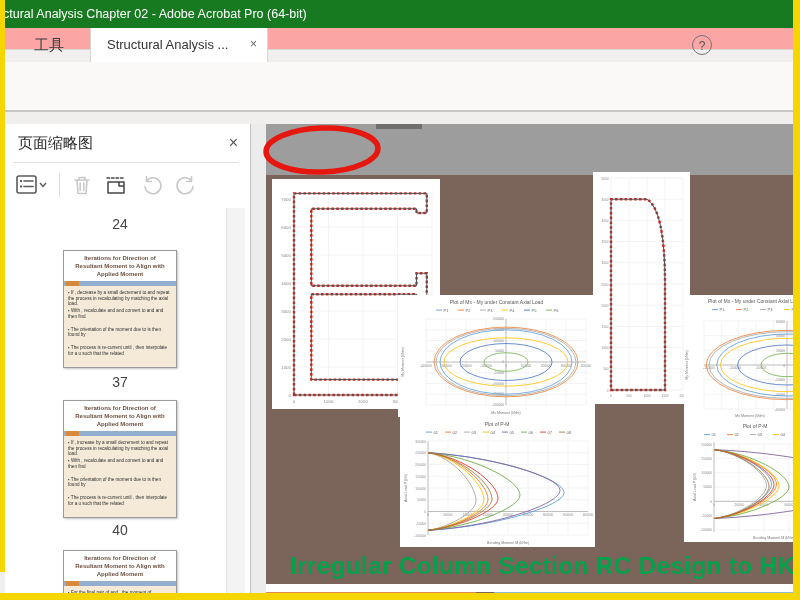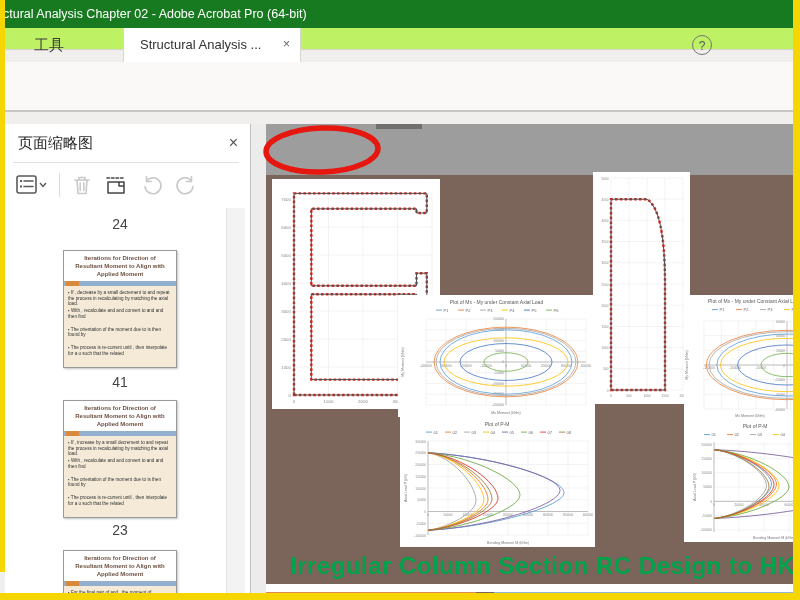--- a/index.html
+++ b/index.html
@@ -9,27 +9,27 @@
   .edge{position:absolute;background:#f6d600;z-index:40;}
   .e-left{left:0;top:28;width:5px;height:572px;}
   .e-right{right:0;top:0;width:7px;height:600px;}
   .e-bottom{left:0;bottom:0;width:800px;height:7px;}
   
   .titlebar{position:absolute;left:0;top:0;width:793px;height:28px;background:#187a20;
     color:#fff;font-size:12.5px;line-height:28px;padding-left:3px;box-sizing:border-box;white-space:nowrap;}
   .cnwm{position:absolute;left:12px;top:3px;font-size:24px;font-weight:bold;
     color:rgba(125,125,125,.8);z-index:20;letter-spacing:2px;}
   
-  .tabrow{position:absolute;left:5px;top:28px;width:788px;height:22px;background:#bef264;
+  .tabrow{position:absolute;left:5px;top:28px;width:788px;height:22px;background:#fca5a5;
     border-bottom:1px solid #d8d5d2;box-sizing:border-box;}
   .tab-tools{position:absolute;left:5px;top:0;width:78px;height:33px;text-align:center;
     line-height:33px;font-size:15px;color:#3c3c3c;cursor:pointer;}
   .tab-doc{position:absolute;left:85px;top:0;width:178px;height:34px;background:#fff;
     border-left:1px solid #d8d5d2;border-right:1px solid #d8d5d2;box-sizing:border-box;
-    font-size:13px;color:#333;line-height:33px;padding-left:16px;margin-left:33px;}
+    font-size:13px;color:#333;line-height:33px;padding-left:16px;}
   .tclose{position:absolute;right:10px;top:0;font-size:12px;color:#666;cursor:pointer;}
   .help{position:absolute;left:687px;top:7px;width:20px;height:20px;border:1.5px solid #757575;
     border-radius:50%;text-align:center;line-height:20px;font-size:12px;color:#555;box-sizing:border-box;}
   
   .toolbar{position:absolute;left:5px;top:62px;width:788px;height:50px;background:#faf9f8;
     border-bottom:2px solid #c9c5c2;box-sizing:border-box;}
   .tbi{position:absolute;top:74px;width:26px;height:26px;}
   .tbi svg{display:block;}
   .pagebox{position:absolute;left:270px;top:71px;width:32px;height:30px;background:#fff;
     border:1px solid #9b9b9b;box-sizing:border-box;font-size:13px;color:#333;line-height:28px;padding-left:5px;}
@@ -246,35 +246,35 @@
         <div class="s-bar">
             <span class="s-chip"></span>
           </div>
         <div class="s-body">
           <div class="s-b">If , decrease by a small decrement to and repeat the process in recalculating by matching the axial load.</div>
           <div class="s-b">With , recalculate and and convert to and and then find</div>
           <div class="s-b gap">The orientation of the moment due to is then found by</div>
           <div class="s-b gap">The process is re-current until , then interpolate for a u such that the related</div>
         </div>
       </div>
-      <div class="plabel" style="top:250px">41</div>
+      <div class="plabel" style="top:250px">37</div>
 
       <div class="tcard" style="top:276px">
         <div class="s-title">Iterations for Direction of Resultant Moment to Align with Applied Moment</div>
         <div class="s-bar">
             <span class="s-chip"></span>
           </div>
         <div class="s-body">
           <div class="s-b">If , increase by a small decrement to and repeat the process in recalculating by matching the axial load.</div>
           <div class="s-b">With , recalculate and and convert to and and then find</div>
           <div class="s-b gap">The orientation of the moment due to is then found by</div>
           <div class="s-b gap">The process is re-current until , then interpolate for a u such that the related</div>
         </div>
       </div>
-      <div class="plabel" style="top:398px">23</div>
+      <div class="plabel" style="top:398px">40</div>
 
       <div class="tcard" style="top:426px">
         <div class="s-title">Iterations for Direction of Resultant Moment to Align with Applied Moment</div>
         <div class="s-bar">
             <span class="s-chip"></span>
           </div>
         <div class="s-body">
           <div class="s-b">For the final pair of and , the moment of resistance is then calculated by</div>
           <div class="s-b">is then compared with the applied moment . The section is considered satisfactory if</div>
         </div>

